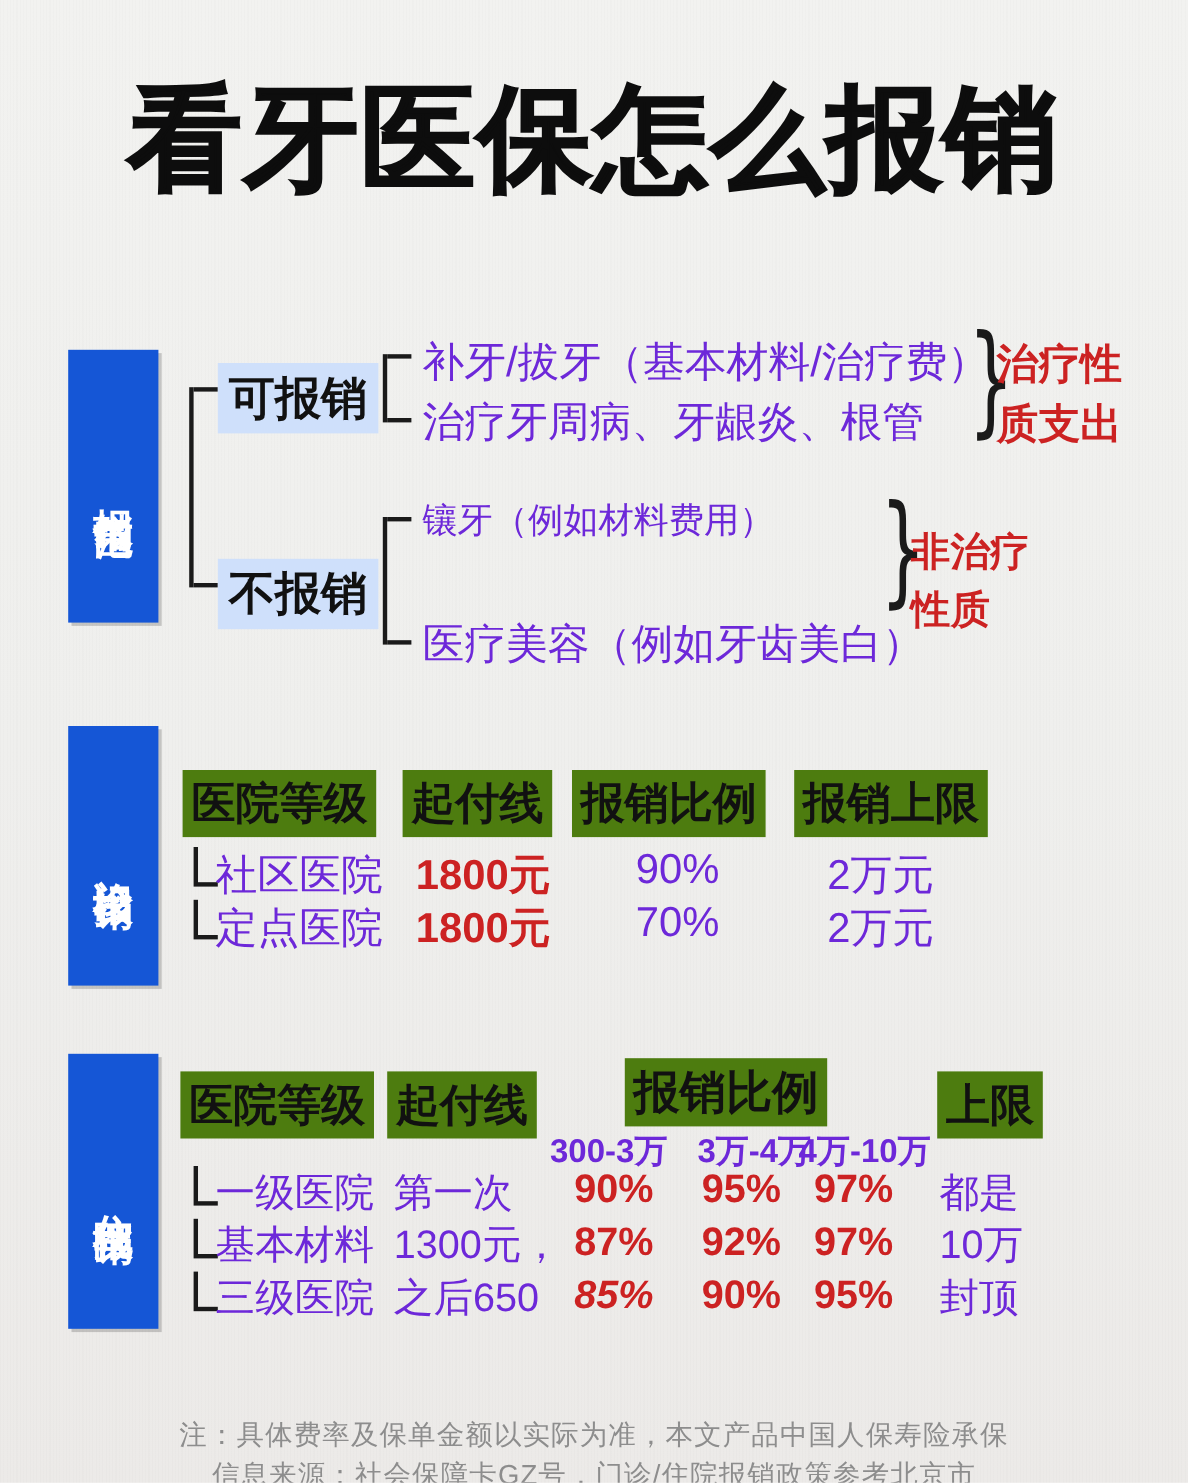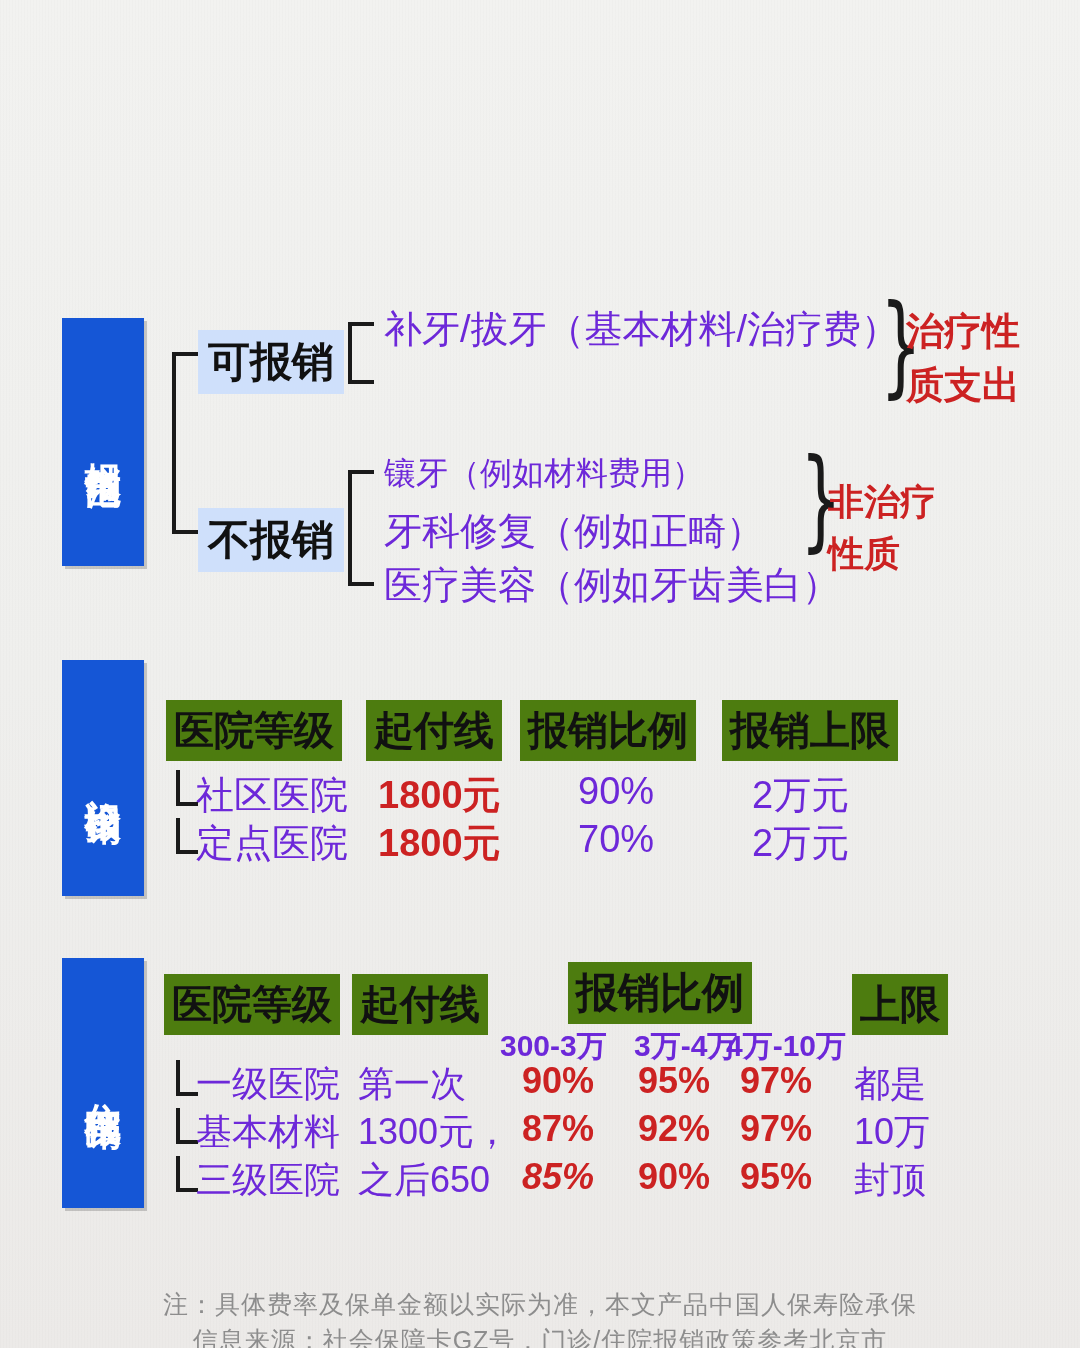--- a/index.html
+++ b/index.html
@@ -90,41 +90,42 @@
   .footer{
     position:absolute;left:0;width:1080px;text-align:center;
     color:#8d8d8d;font-size:25px;letter-spacing:1px;
   }
 </style>
 </head>
 <body>
 
 <div class="page">
 
+  <div class="title">看牙医保怎么报销</div>
 
   <div class="vlabel" style="left:62px;top:318px;width:82px;height:248px;">报销范围</div>
 
   <div class="brk" style="left:172px;top:352px;height:182px;"></div>
 
   <div class="t hl-blue" style="left:198px;top:330px;font-size:42px;">可报销</div>
 
   <div class="t hl-blue" style="left:198px;top:508px;font-size:42px;">不报销</div>
 
   <div class="brk" style="left:348px;top:322px;height:62px;"></div>
 
   <div class="t blk" style="left:384px;top:304px;font-size:38px;">补牙/拔牙（基本材料/治疗费）</div>
+  <div class="t blk" style="left:384px;top:358px;font-size:38px;">治疗牙周病、牙龈炎、根管</div>
 
   <div class="brace" style="left:880px;top:296px;">}</div>
   <div class="t red" style="left:906px;top:306px;font-size:38px;">治疗性</div>
   <div class="t red" style="left:906px;top:360px;font-size:38px;">质支出</div>
 
   <div class="brk" style="left:348px;top:470px;height:116px;"></div>
 
   <div class="t blk" style="left:384px;top:452px;font-size:32px;">镶牙（例如材料费用）</div>
-  <div class="t blk" style="left:384px;top:506px;font-size:38px;">牙科修复（例如正畸）</div>
   <div class="t blk" style="left:384px;top:560px;font-size:38px;">医疗美容（例如牙齿美白）</div>
 
   <div class="brace" style="left:800px;top:450px;">}</div>
   <div class="t red" style="left:828px;top:478px;font-size:36px;">非治疗</div>
   <div class="t red" style="left:828px;top:530px;font-size:36px;">性质</div>
 
   <div class="vlabel" style="left:62px;top:660px;width:82px;height:236px;">门诊报销</div>
 
   <div class="t hl-yellow" style="left:166px;top:700px;font-size:40px;">医院等级</div>
   <div class="t hl-yellow" style="left:366px;top:700px;font-size:40px;">起付线</div>

